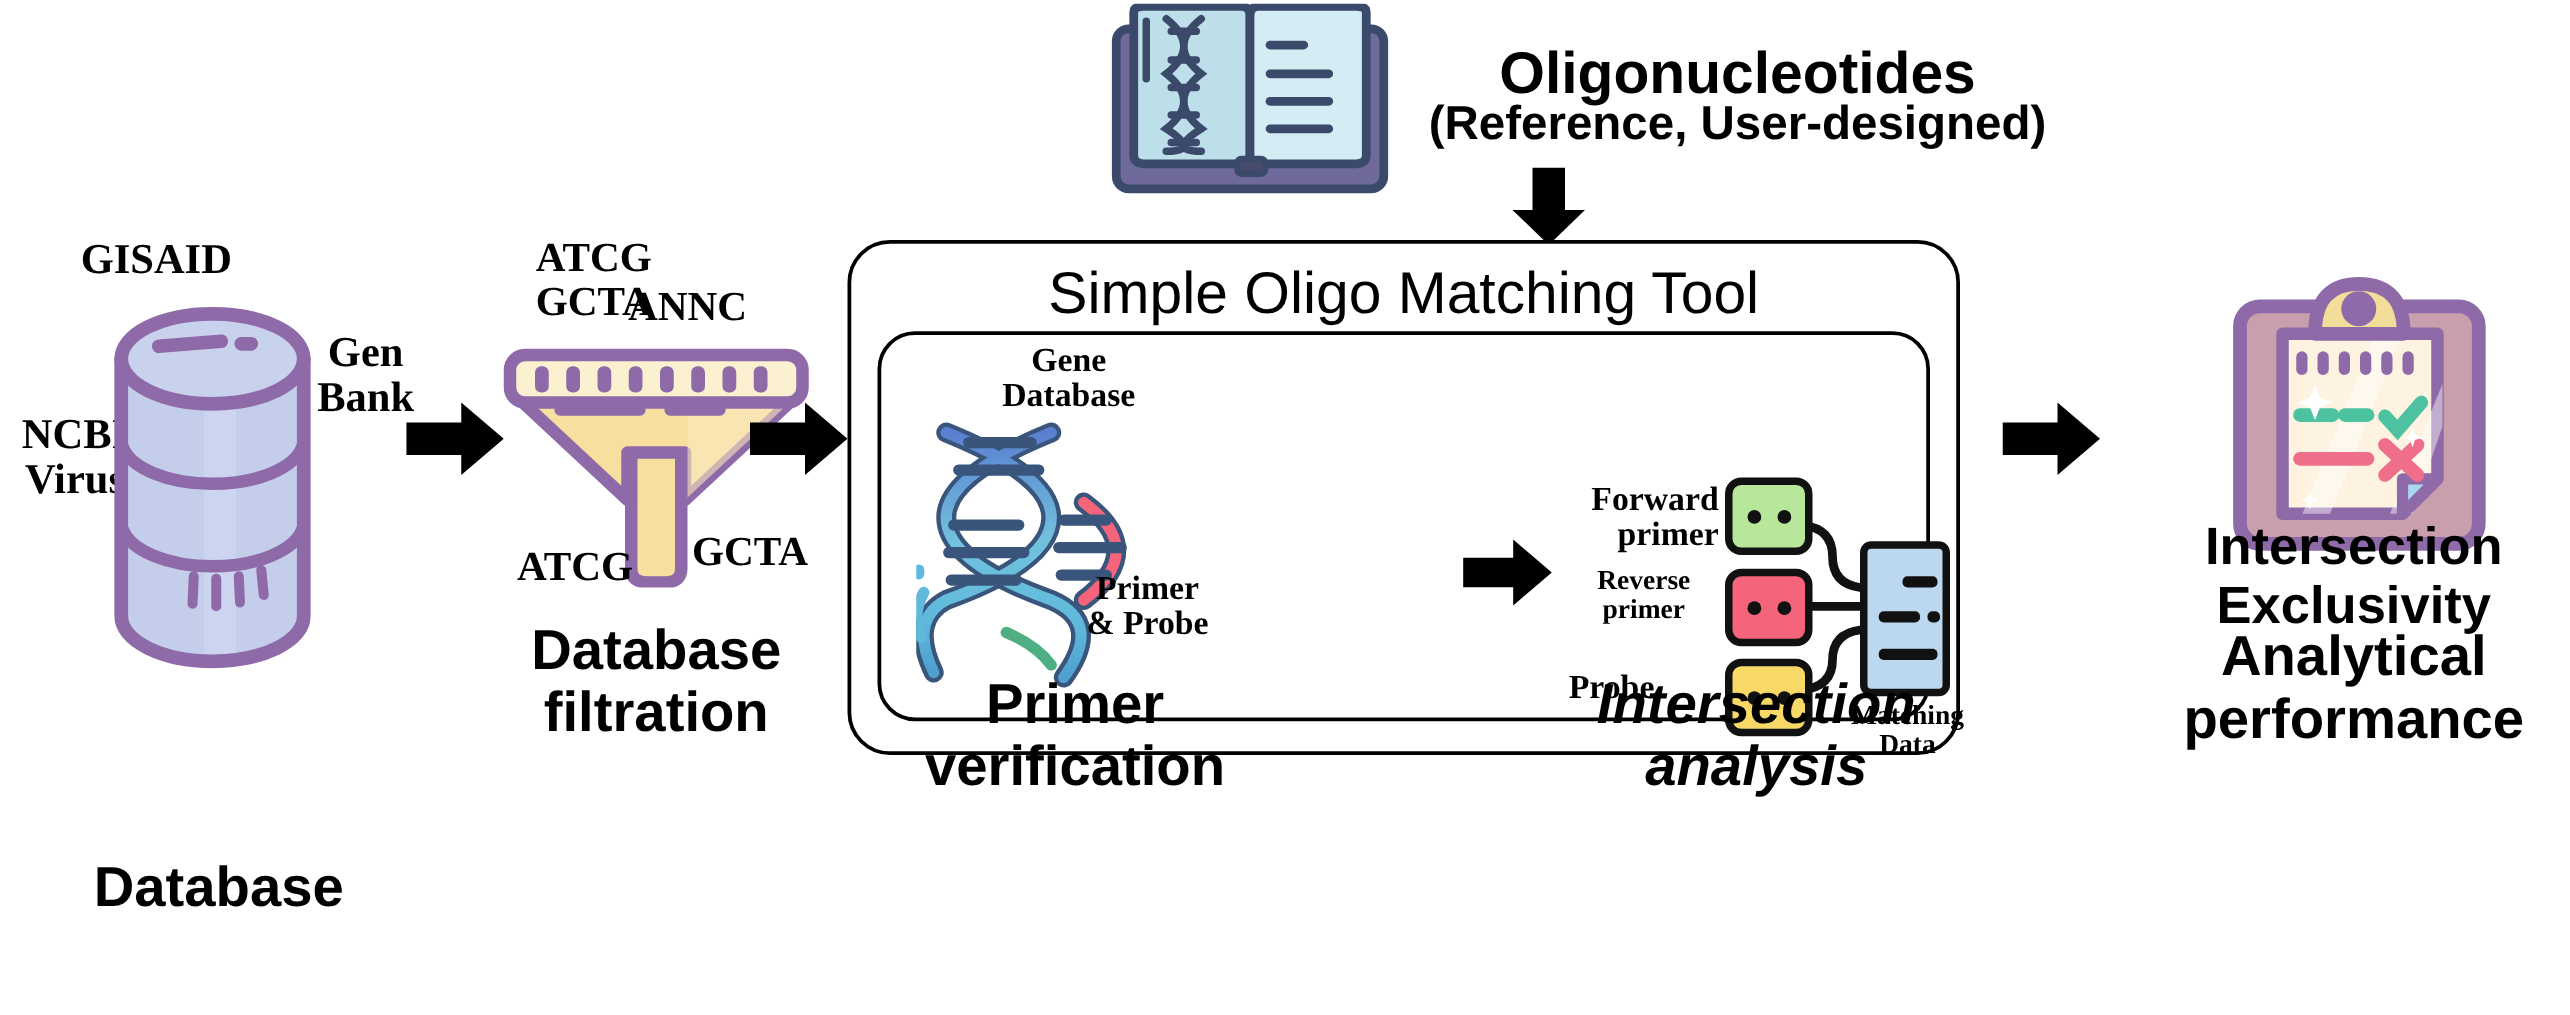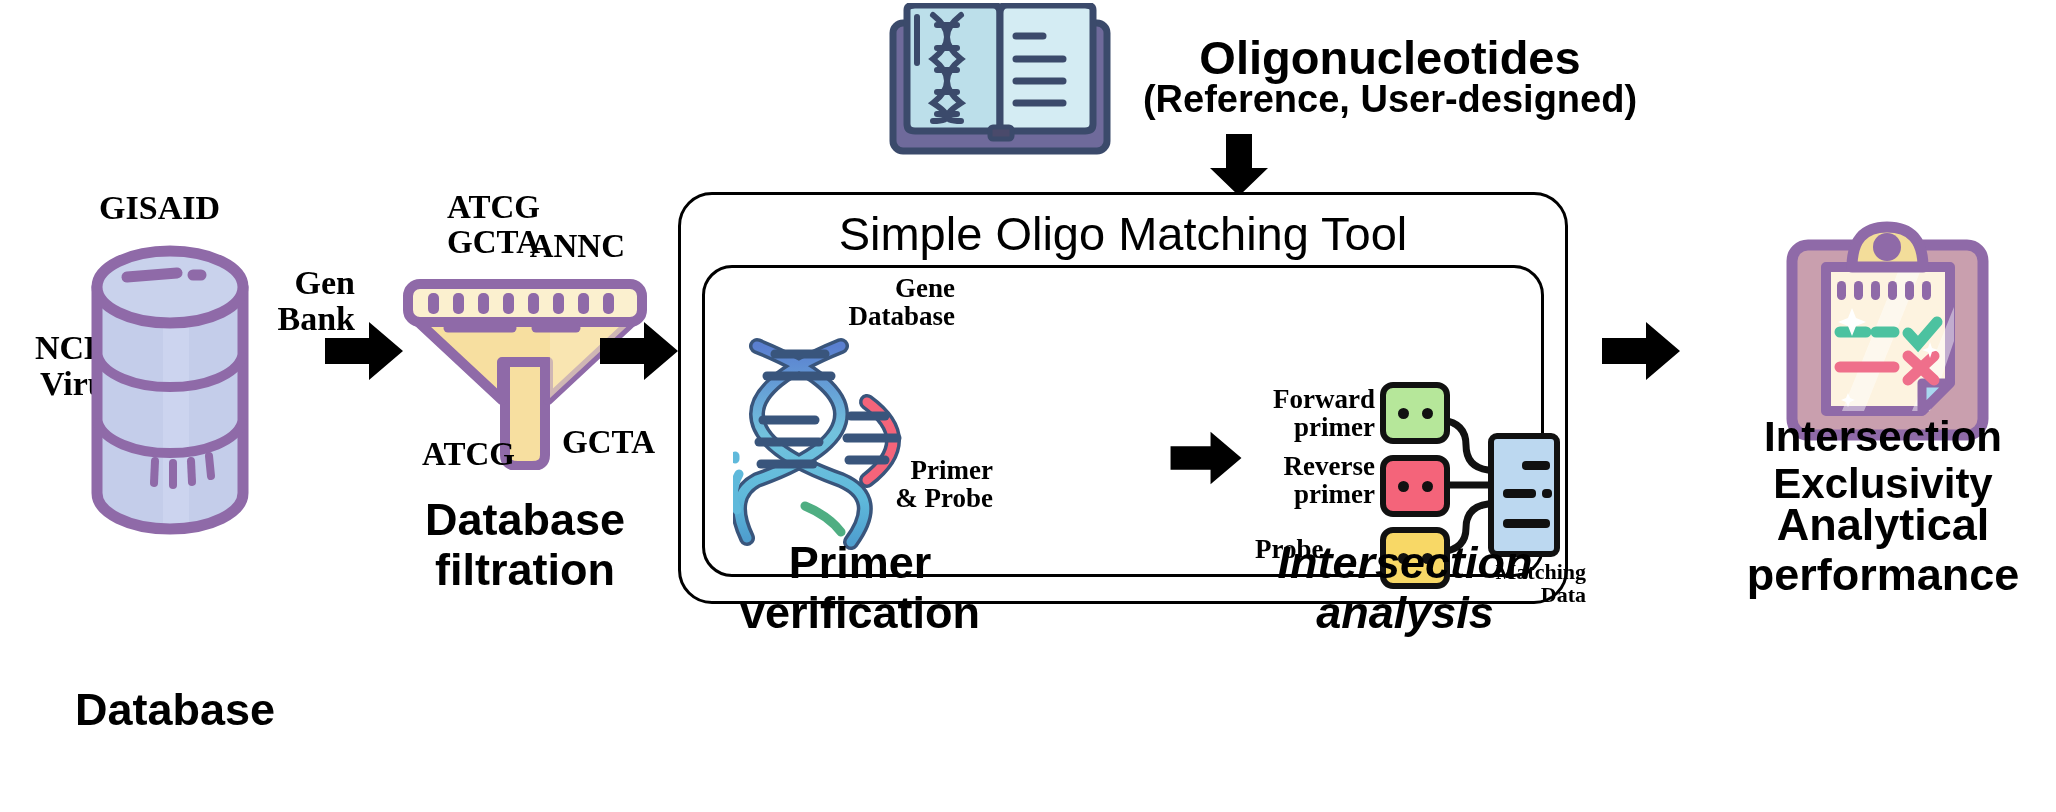--- a/index.html
+++ b/index.html
@@ -12,21 +12,21 @@
   #stage { position: relative; width: 2056px; height: 812px; background:#fff; }
 
   .abs { position: absolute; }
 
   
   .serif-lbl {
     font-family: "Liberation Serif", serif;
     font-weight: bold;
     color: #000;
     line-height: 1.05;
-    text-align: right;
+    text-align: center;
     white-space: pre-line;
   }
   .sans-cap {
     font-family: "Liberation Sans", sans-serif;
     font-weight: bold;
     color: #000;
     line-height: 1.12;
     text-align: center;
     white-space: pre-line;
   }
@@ -277,21 +277,21 @@
       <path d="M182 135 Q206 138 206 160 Q206 182 228 185" fill="none" stroke="#111" stroke-width="7" stroke-linecap="round"></path>
 
       <path d="M182 200 L232 200" fill="none" stroke="#111" stroke-width="7" stroke-linecap="round"></path>
 
       <path d="M182 267 Q206 264 206 243 Q206 222 228 219" fill="none" stroke="#111" stroke-width="7" stroke-linecap="round"></path>
     </svg>
 
     <div class="abs serif-lbl" style="left:-5px; top:100px; width:120px; font-size:27px; text-align:right;">Forward
 primer</div>
 
-    <div class="abs serif-lbl" style="left:-5px; top:167px; width:120px; font-size:27px; text-align:right;">Reverse
+    <div class="abs serif-lbl" style="left:-5px; top:167px; width:120px; font-size:22px; ">Reverse
 primer</div>
 
     <div class="abs serif-lbl" style="left:-5px; top:250px; width:120px; font-size:27px; text-align:left;">Probe</div>
 
     <div class="node-box" style="left:120px; top:97px; width:70px; height:62px; background:#b6e79a;">
       <span class="node-dot"></span>
       <span class="node-dot"></span>
     </div>
 
     <div class="node-box" style="left:120px; top:170px; width:70px; height:62px; background:#f4647a;">

